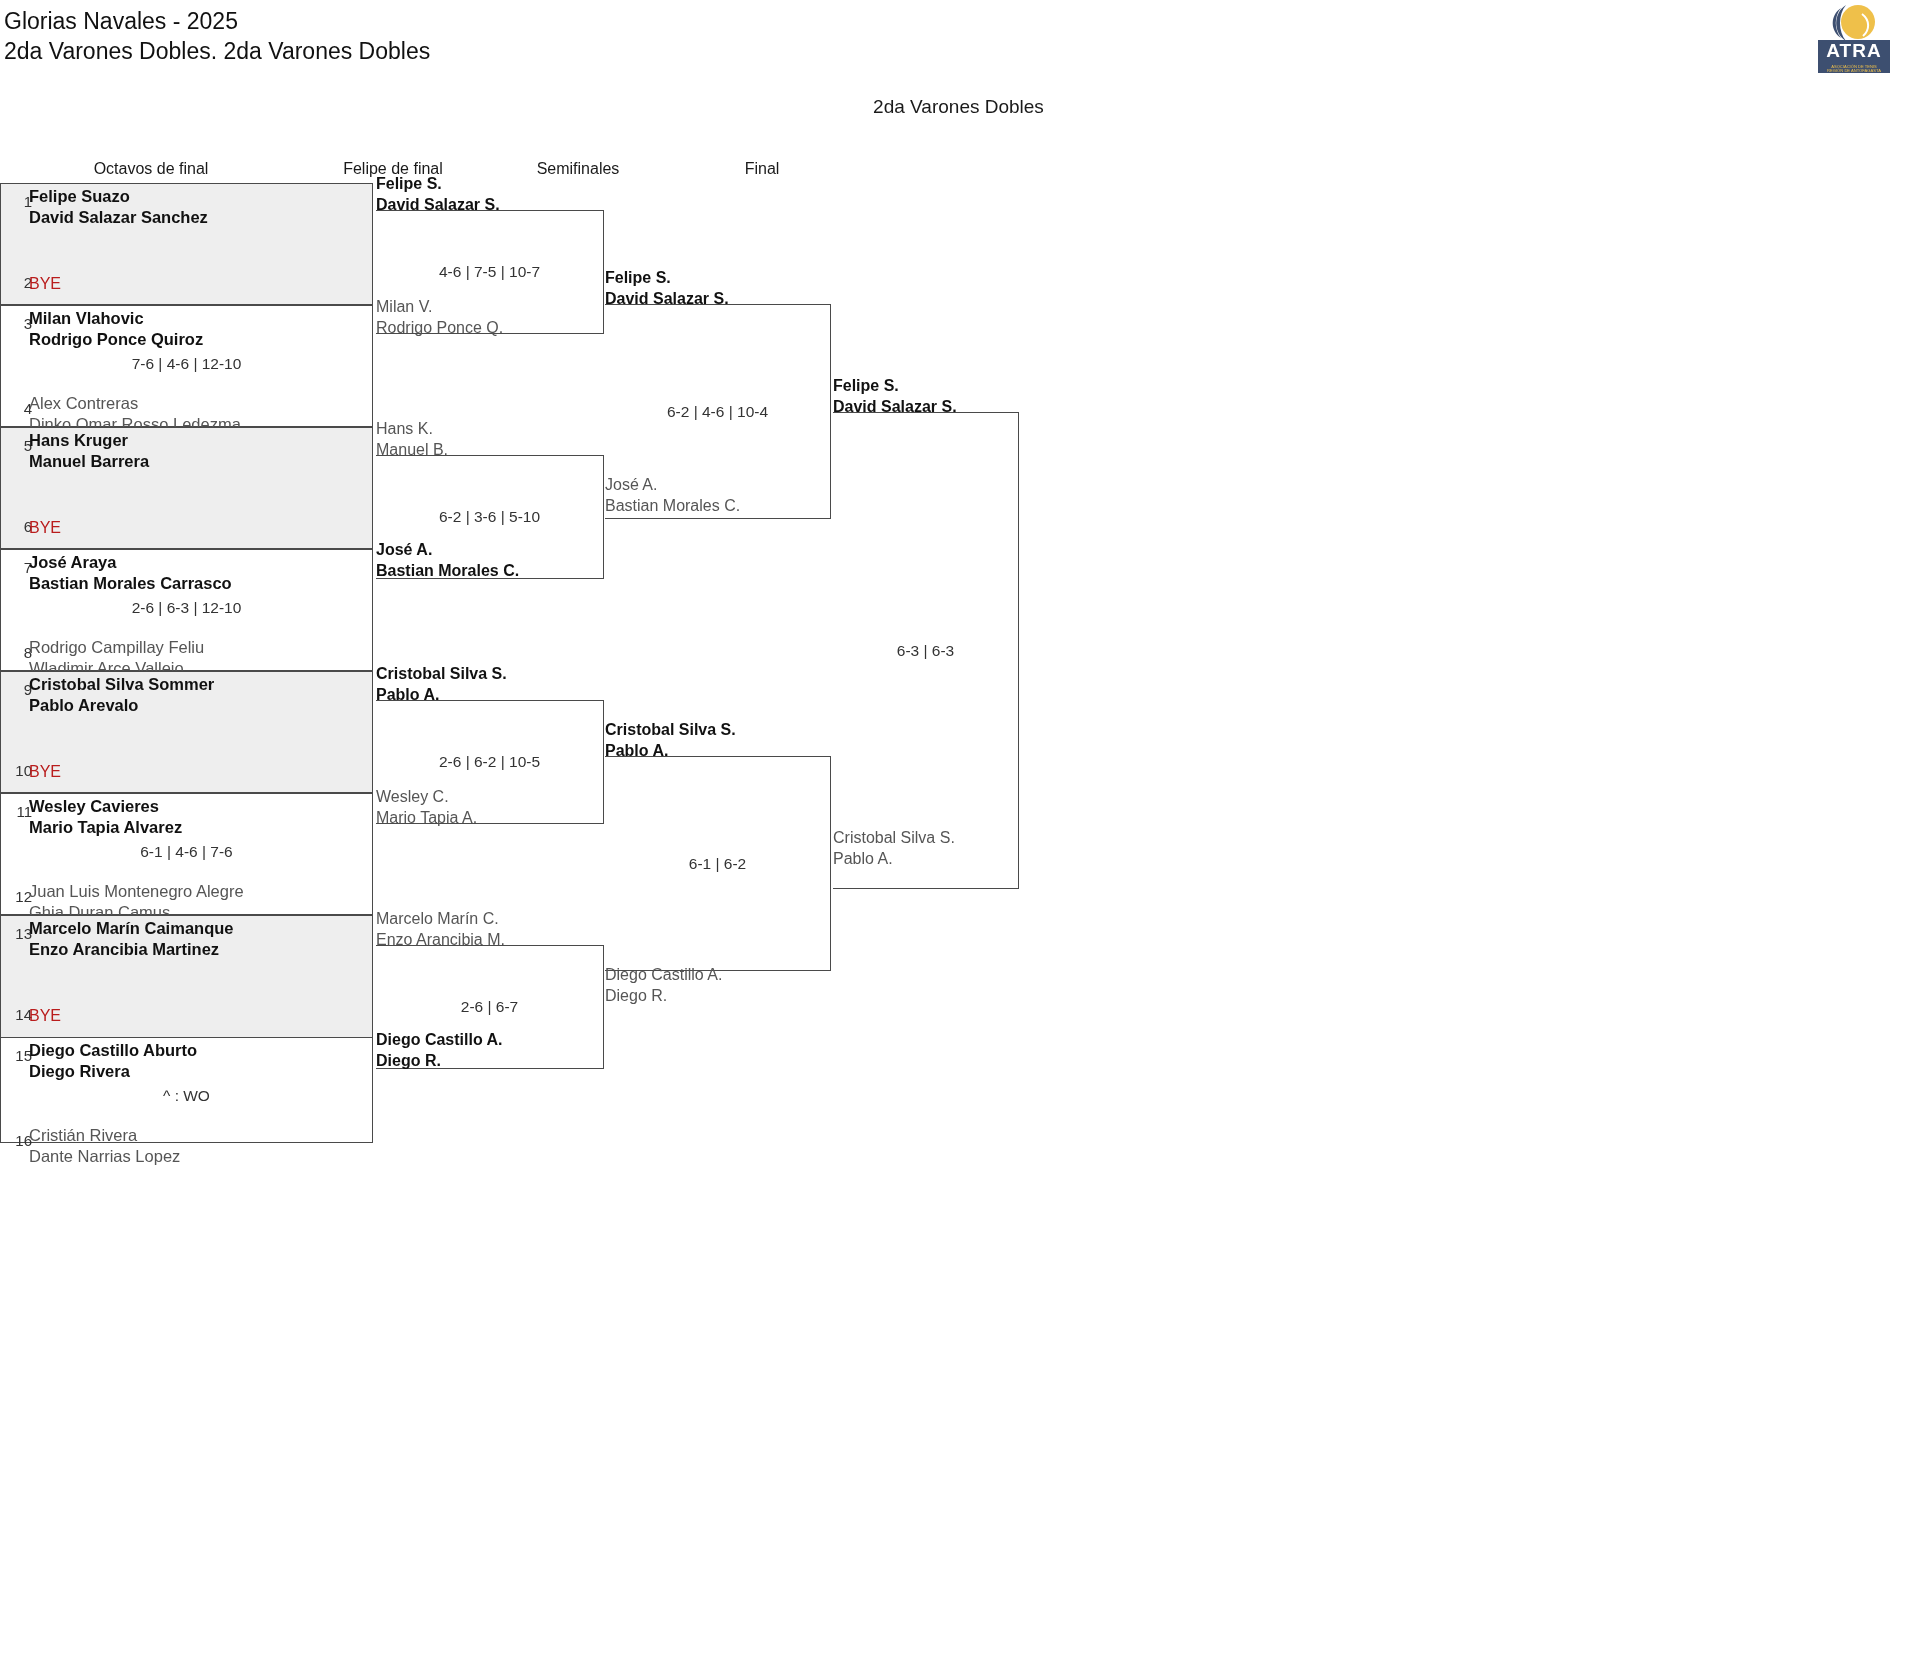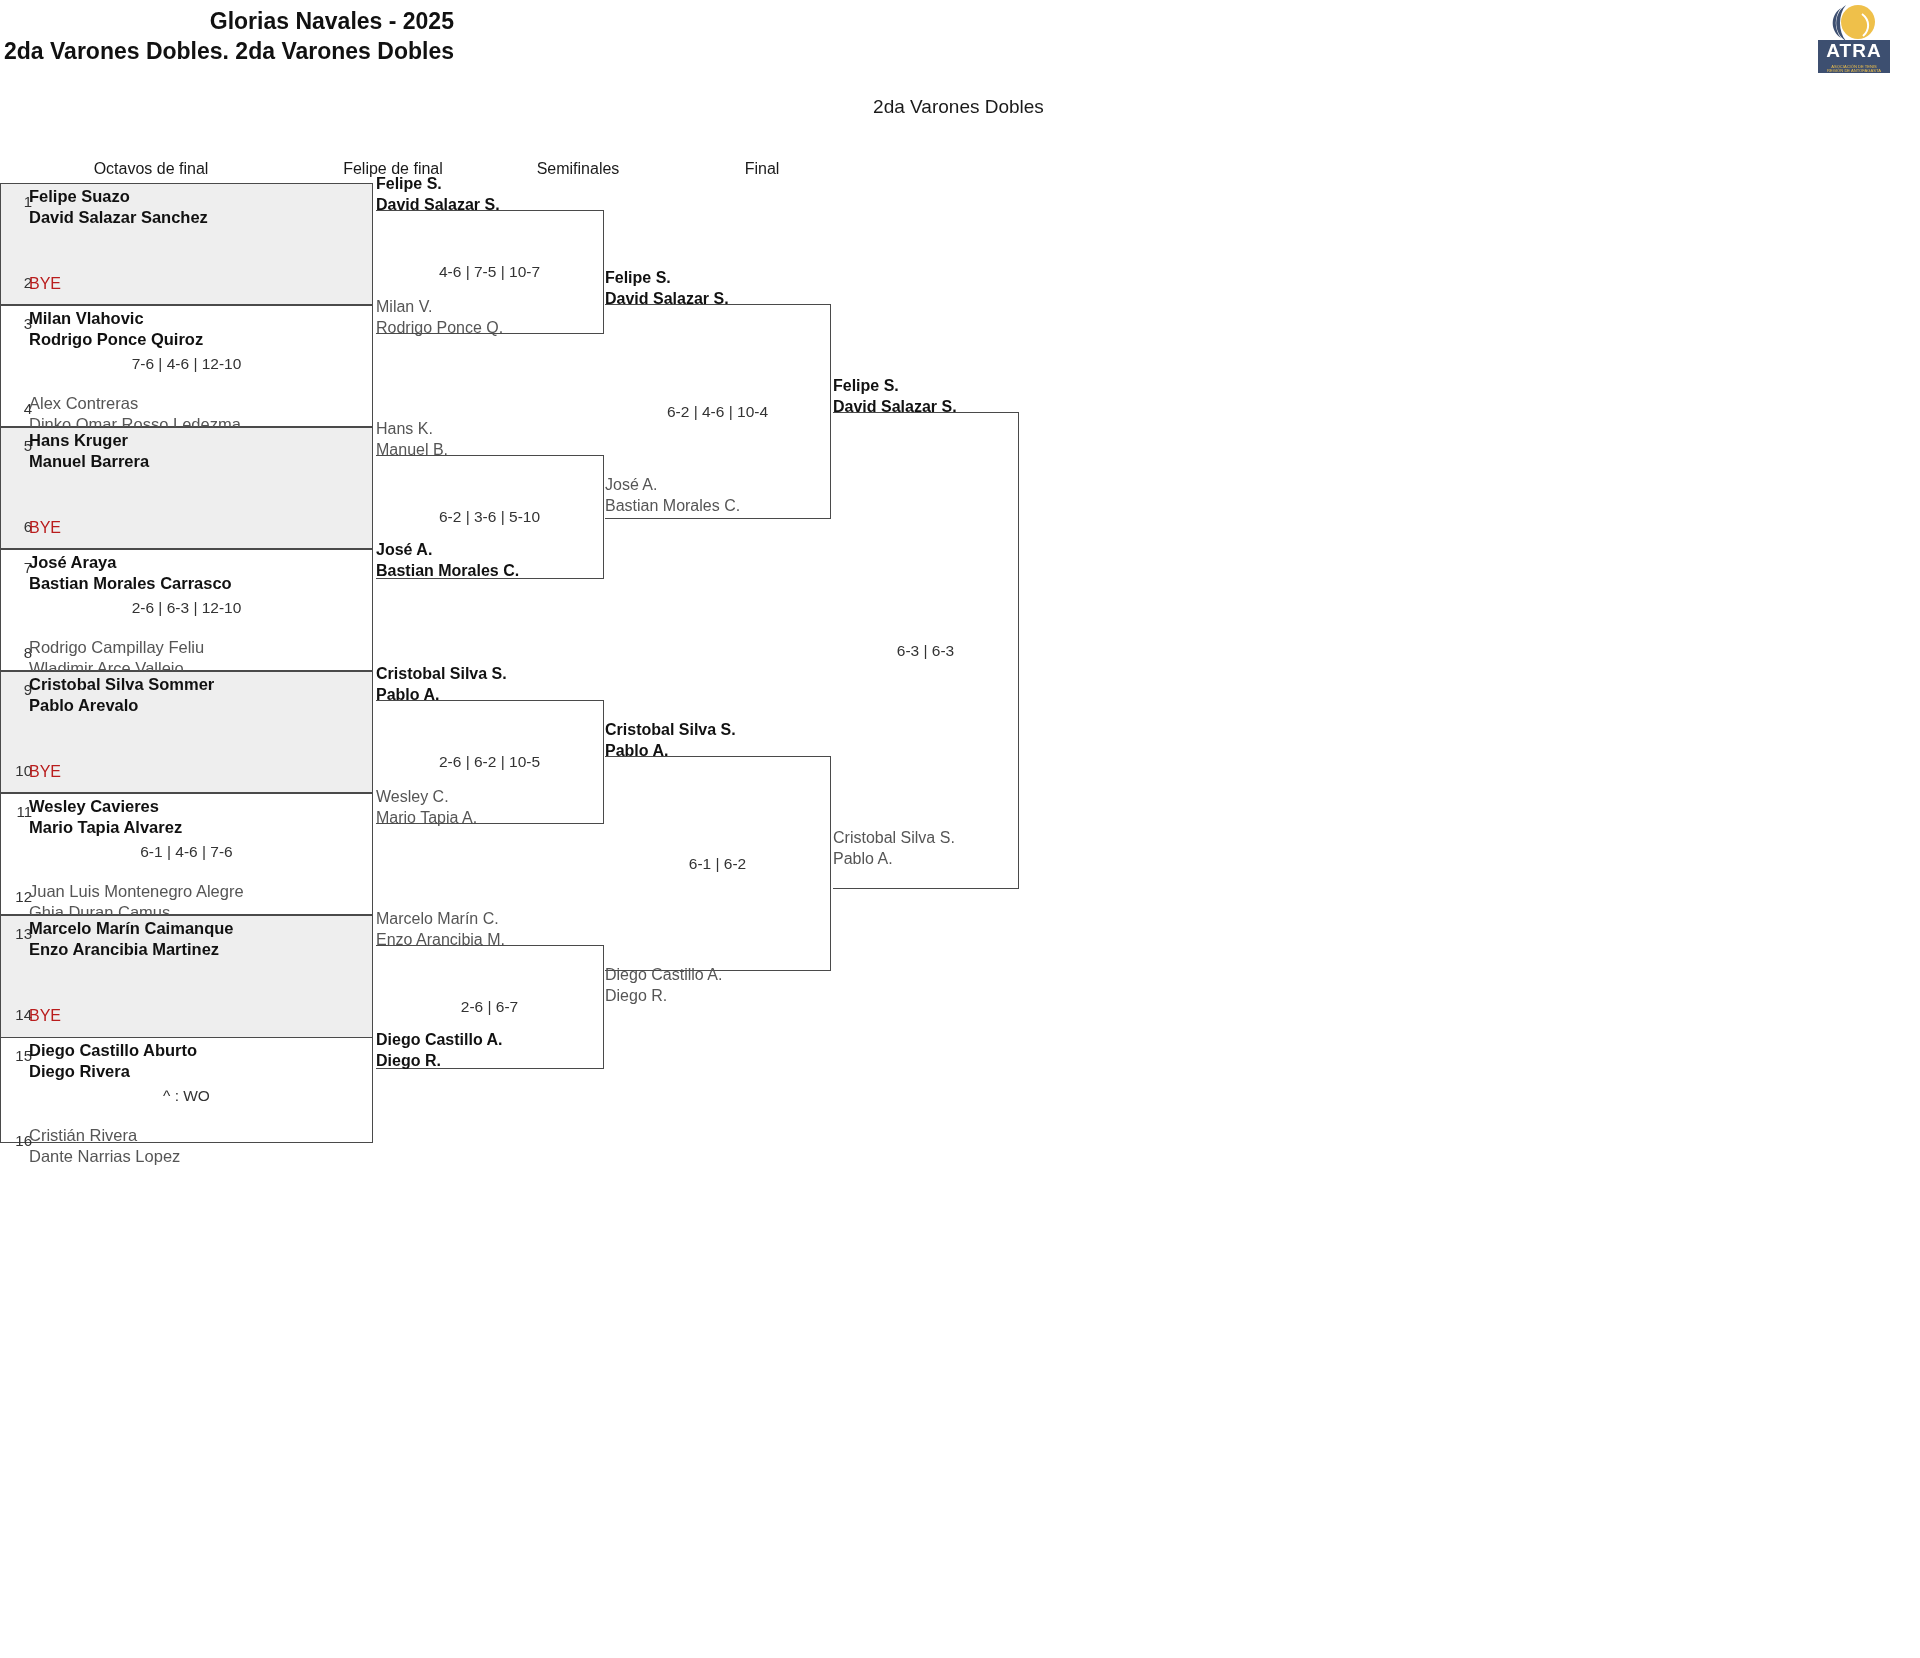--- a/index.html
+++ b/index.html
@@ -12,25 +12,24 @@
     color: #1a1a1a;
     position: relative;
     overflow: hidden;
   }
 
   
   #page-title {
     position: absolute;
     left: 4px; top: 6px;
     font-size: 23px;
-    font-weight: 700;
+    font-weight: 400;
     line-height: 1.32;
     color: #111111;
     white-space: pre-line;
-    text-align: right;
   }
   #logo {
     position: absolute;
     right: 24px; top: 2px;
     width: 96px; height: 72px;
   }
 
   
   #draw-title {
     position: absolute;

